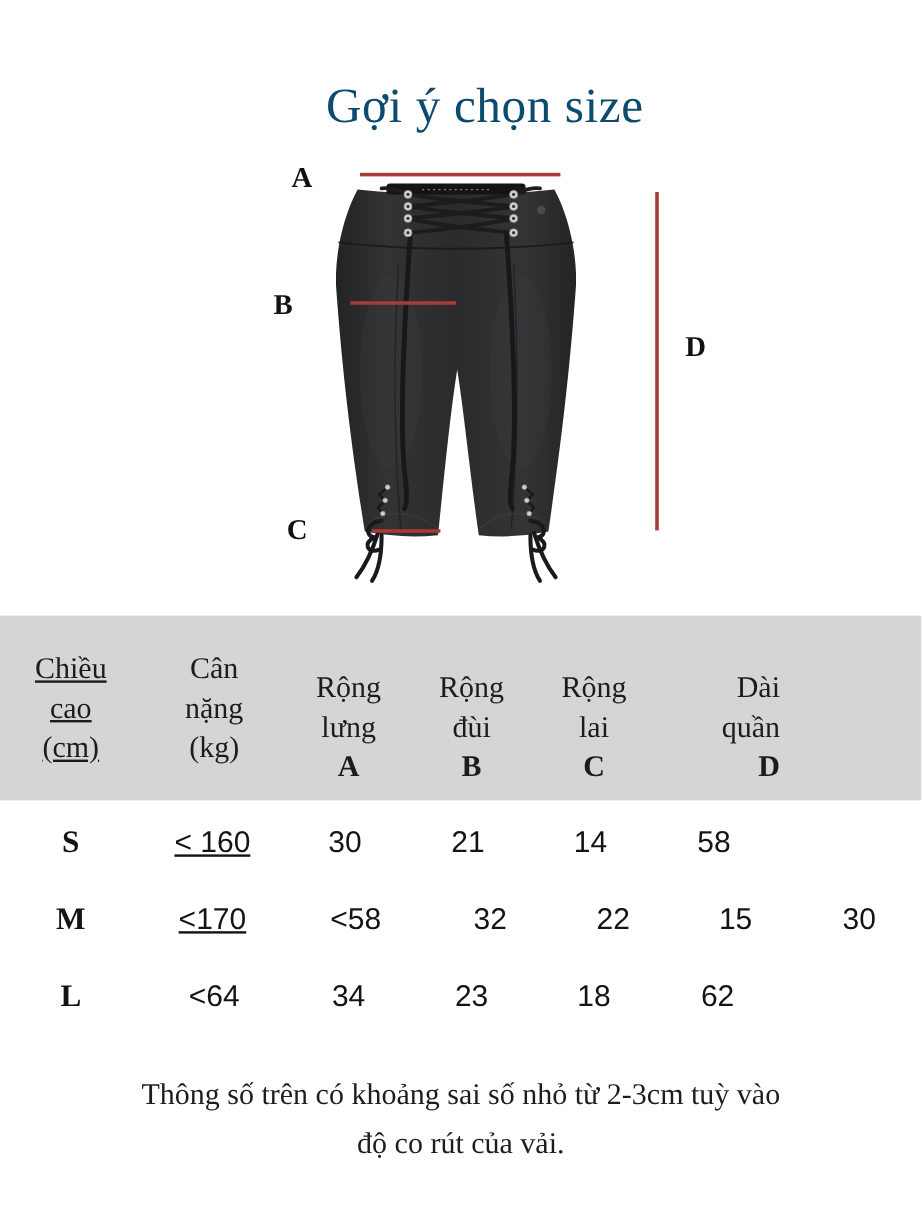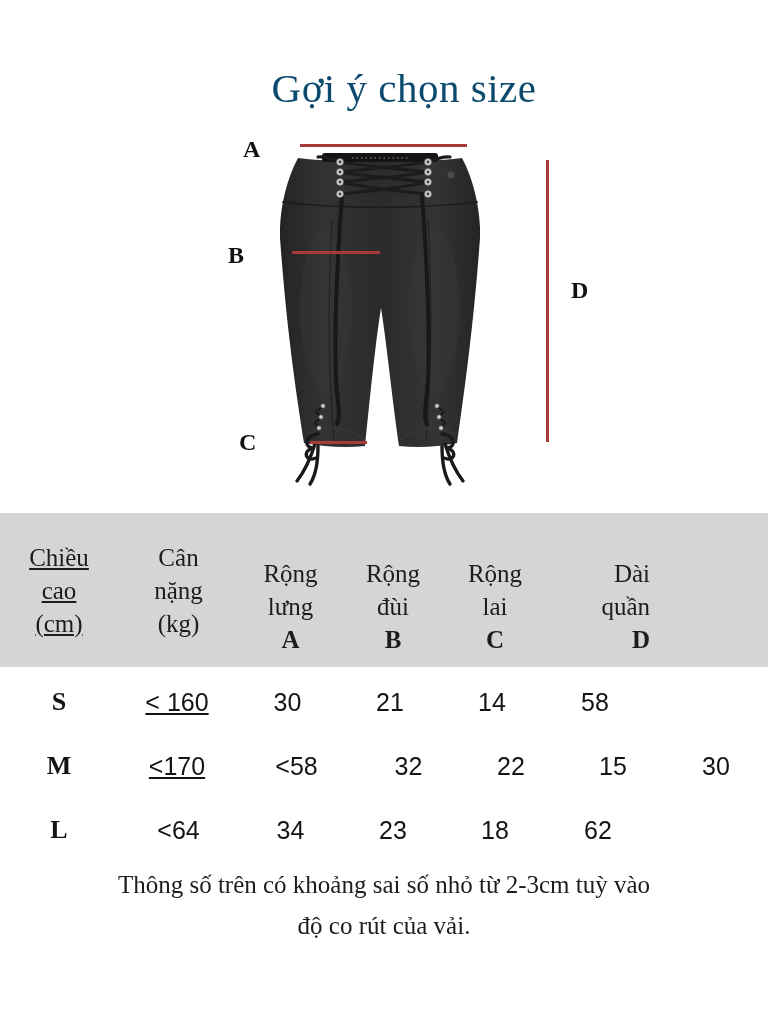--- a/index.html
+++ b/index.html
@@ -29,21 +29,21 @@
   .hletter{font-weight:bold;margin-top:auto;padding-bottom:12px;}
   .c0{width:118px;} .c1{width:118px;text-decoration:underline;} .c2{width:121px;}
   .c3{width:103px;} .c4{width:102px;} .c5{width:102px;} .c6{width:104px;align-items:flex-end;}
   .tbody{padding-top:3px;}
   .trow{display:flex;height:64px;align-items:center;}
   .tcell{text-align:center;font-family:"Liberation Sans","DejaVu Sans",sans-serif;
          font-size:25px;color:#141414;}
   .tcell.size-letter{font-family:"Liberation Serif","DejaVu Serif",serif;font-weight:bold;font-size:26px;}
 
   
-  .footer{position:absolute;top:864px;left:0;width:768px;text-align:center;
+  .footer{position:absolute;top:892px;left:0;width:768px;text-align:center;
           font-size:25px;line-height:41px;color:#1d1d1d;}
 </style>
 </head>
 <body>
 
 <div class="page">
 
   <div class="title">Gợi ý chọn size</div>
 
   <div class="diagram">

